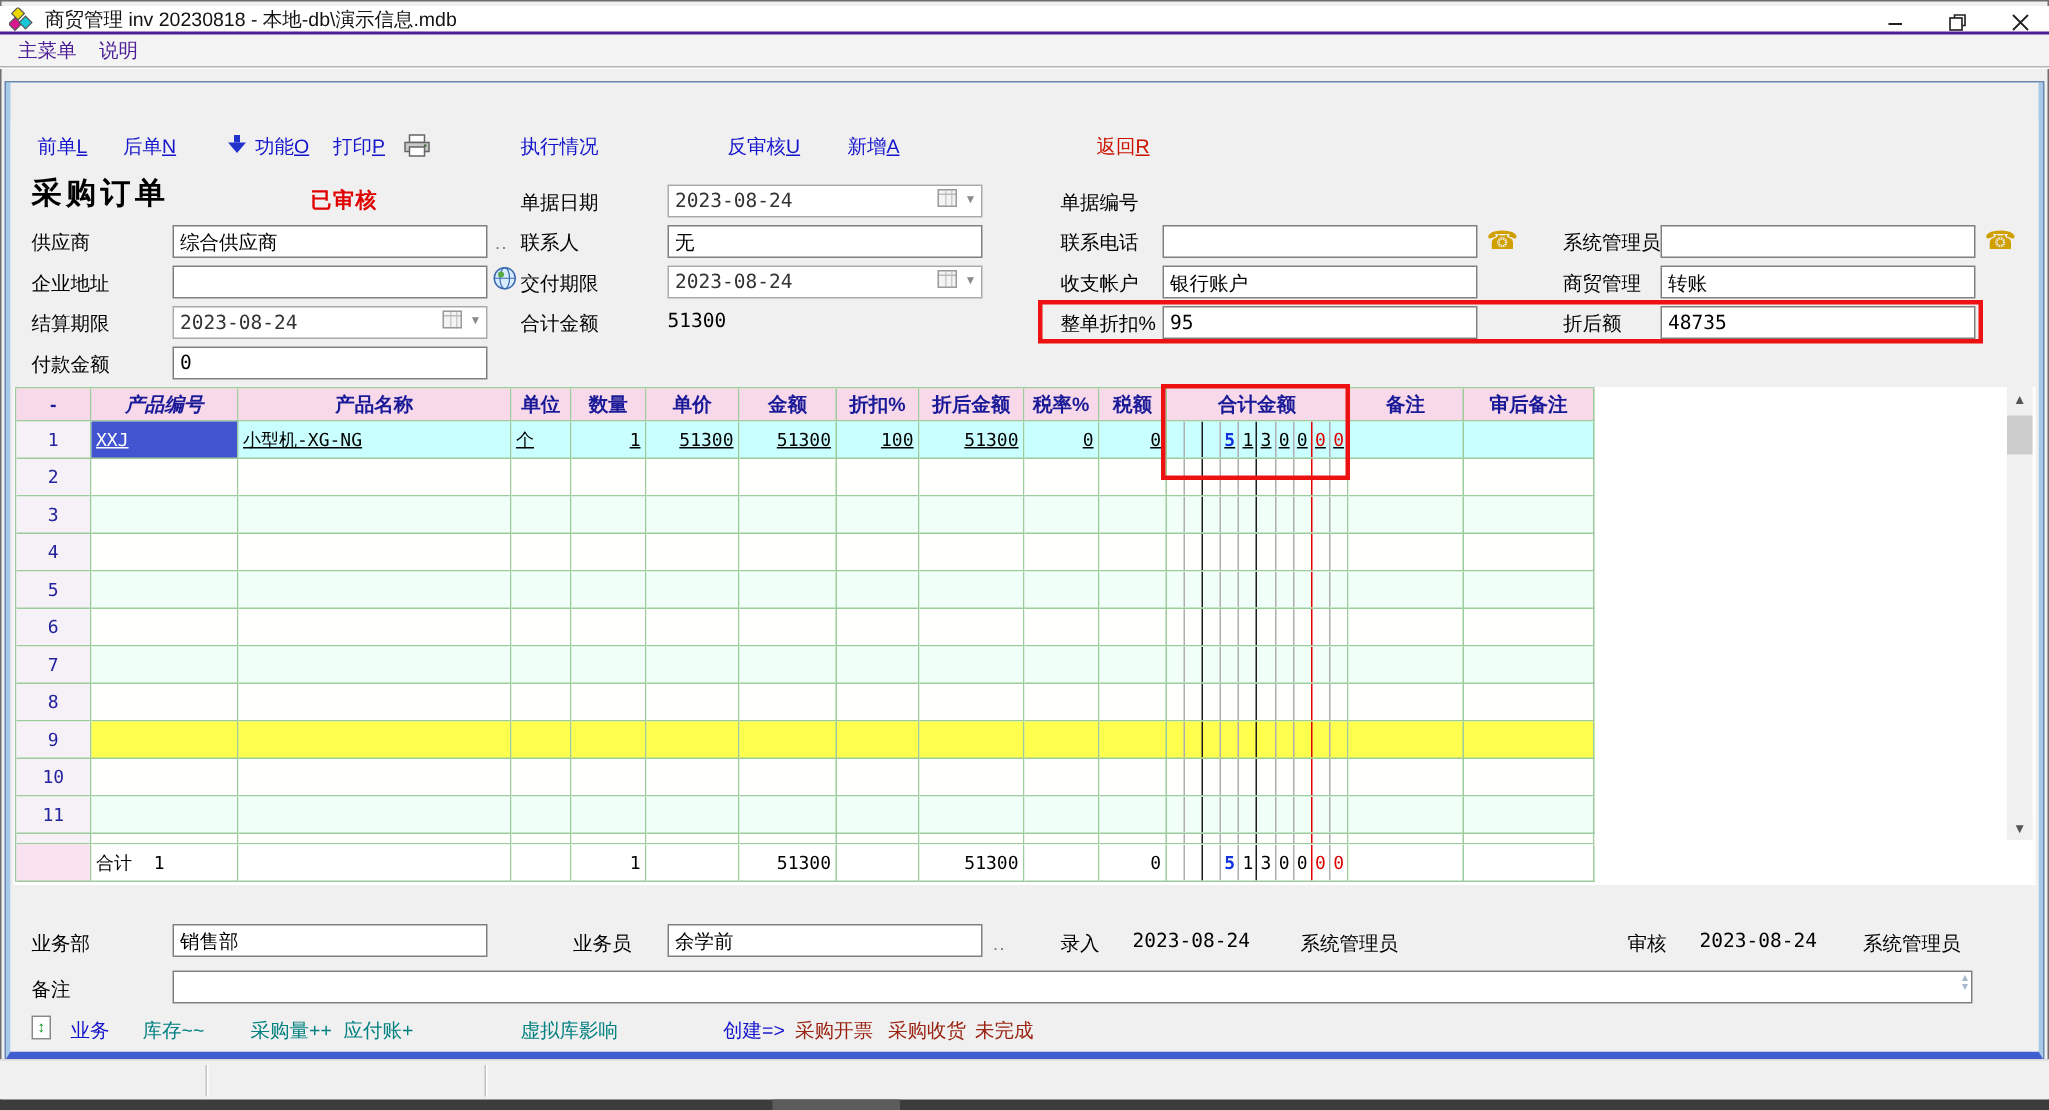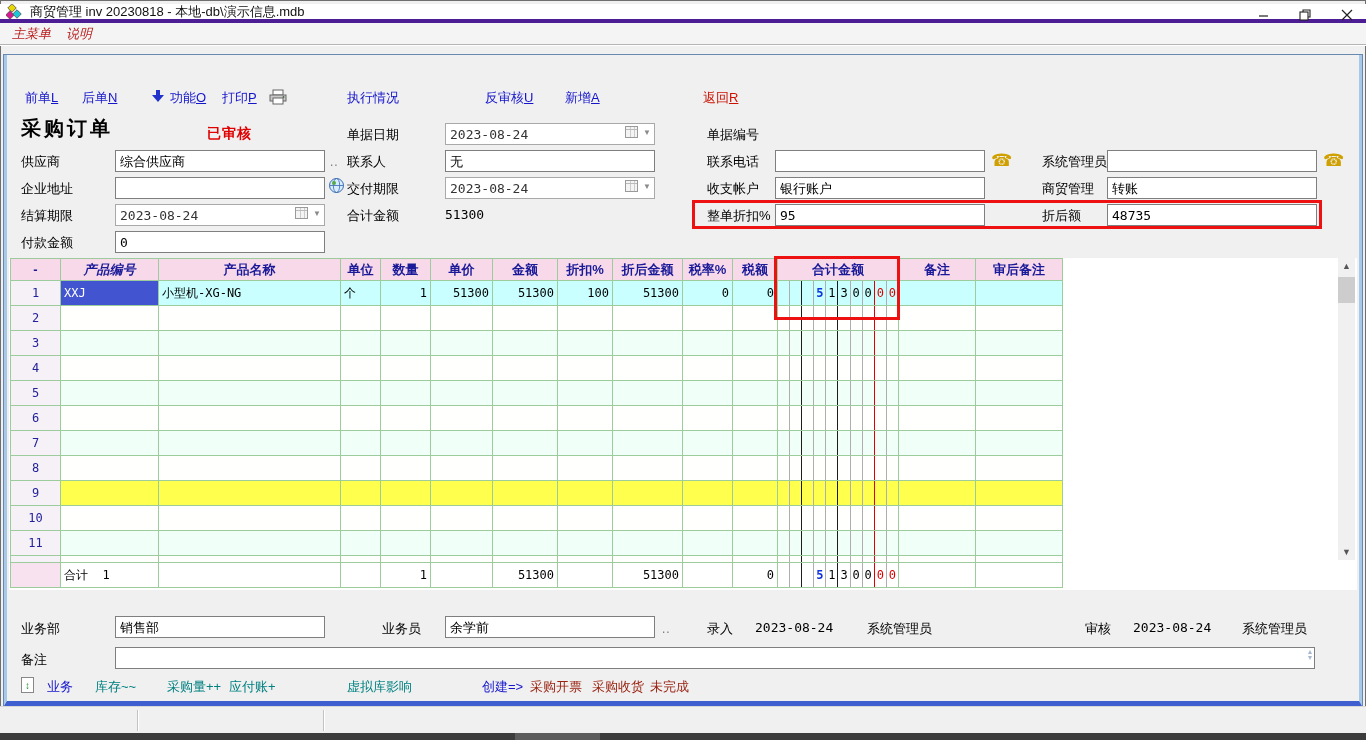--- a/index.html
+++ b/index.html
@@ -2,26 +2,26 @@
 <html><head>
 <meta charset="utf-8">
 <style>
   html,body{margin:0;padding:0;background:#888;}
   *{box-sizing:border-box;}
   .screen{position:relative;width:1366px;height:740px;background:#f0f0f0;overflow:hidden;
     font-family:"Liberation Sans","DejaVu Sans",sans-serif;outline:1px solid #6f6f6f;outline-offset:-1px;}
   .mono{font-family:"DejaVu Sans Mono","Liberation Mono",monospace;}
 
   
-  .titlebar{position:absolute;left:0;top:4px;width:100%;height:22px;background:#fff;border-bottom:7px solid #4c1d95;display:flex;align-items:center;}
+  .titlebar{position:absolute;left:0;top:4px;width:100%;height:22px;background:#fff;border-bottom:5px solid #4c1d95;display:flex;align-items:center;}
   .titlebar .ttext{font-size:13px;color:#111;margin-left:8px;white-space:pre;}
   .winbtn{position:absolute;top:0;width:34px;height:22px;display:flex;align-items:center;justify-content:center;color:#222;}
   .winbtn svg{display:block}
   .menubar{position:absolute;left:0;top:23px;width:100%;height:22px;background:#f4f4f4;border-bottom:1px solid #b5b5b5;box-shadow:0 1px 0 #fff;display:flex;align-items:center;}
-  .menuitem{font-size:13px;color:#b91c1c;margin-left:9px;padding:1px 3px;font-style:italic;}
+  .menuitem{font-size:13px;color:#4c1d95;margin-left:9px;padding:1px 3px;}
 
   
   .child{position:absolute;left:4px;top:55px;width:1358px;height:651px;background:#f0f0f0;
     border-left:3px solid #a6c9e8;border-right:3px solid #a6c9e8;border-bottom:5px solid #3f5ecf;outline:1px solid #6888b0;}
   .childtitle{position:absolute;left:0;top:0;right:0;height:26px;background:linear-gradient(#eaf3fd,#bcd4ee);border-bottom:1px solid #93b3d8;display:flex;align-items:center;}
   .childtitle .ctext{font-size:13px;color:#1a1a1a;margin-left:6px;}
   .mdibtn{width:30px;height:18px;border:1px solid #6d87aa;border-radius:3px;background:linear-gradient(#f6fbff,#bdd2ec);display:flex;align-items:center;justify-content:center;margin-left:5px;}
   .mdibtn.close{background:linear-gradient(#f09a8a,#cc4433);border-color:#993322;}
   .mdi-min-glyph{width:12px;height:5px;background:#e8eef6;border:1px solid #8899aa;border-radius:2px;}
   .mdi-rst-glyph{width:10px;height:9px;border:1px solid #445577;background:#e8eef6;position:relative;}
@@ -61,21 +61,21 @@
   .trow{display:flex;height:25px;}
   .trow.hd{height:22px;}
   .trow.sp{height:7px;overflow:hidden;}
   .tcell{border-right:1px solid var(--grid);border-bottom:1px solid var(--grid);display:flex;align-items:center;padding:0 3px;overflow:hidden;
     font-size:12px;color:#000;white-space:pre;}
   .tcell.num{font-family:"DejaVu Sans Mono","Liberation Mono",monospace;}
   .tcell.r{justify-content:flex-end;}
   .tcell.c{justify-content:center;padding:0;}
   .thead{background:#f8d9e9;color:#1a1a99;font-weight:bold;font-size:13px;justify-content:center;}
   .tnum{background:#f6f1f6;color:#22229c;justify-content:center;font-size:12px;}
-  .bg-current .tcell:not(.tnum){background:#c9ffff;}
+  .bg-current .tcell:not(.tnum){background:#c9ffff;text-decoration:underline;}
   .bg-yellow .tcell:not(.tnum){background:#ffff4d;}
   .bg-pale .tcell:not(.tnum){background:#f0fff8;}
   .bg-plain .tcell:not(.tnum){background:#fffffe;}
   .bg-total .tcell:not(.tnum){background:#ffffff;}
   .bg-total .tnum{background:#f8e2ef;}
   .tcell.sel{background:#4254cf !important;color:#fff;}
   .dgrid{display:flex;width:100%;height:100%;}
   .dg{flex:1;display:flex;align-items:center;justify-content:center;font-family:"DejaVu Sans Mono","Liberation Mono",monospace;font-size:12px;}
   .dg.b{border-left:1px solid #aeaeae;}
   .dg.bb{border-left:1px solid #1c1c1c;}
@@ -156,21 +156,21 @@
       <span class="tbitem" style="left:215px"><span>打印</span><span class="u">P</span></span>
       <svg style="position:absolute;left:262px;top:8px" width="18" height="16" viewBox="0 0 18 16">
         <rect x="4" y="1" width="10" height="5" fill="#fff" stroke="#666"></rect>
         <rect x="1" y="6" width="16" height="6" fill="#c9c9c9" stroke="#666"></rect>
         <rect x="4" y="9" width="10" height="6" fill="#fff" stroke="#666"></rect>
         <circle cx="14.5" cy="8" r="0.9" fill="#446644"></circle>
       </svg>
       <span class="tbitem" style="left:340px"><span>执行情况</span></span>
       <span class="tbitem" style="left:478px"><span>反审核</span><span class="u">U</span></span>
       <span class="tbitem" style="left:558px"><span>新增</span><span class="u">A</span></span>
-      <span class="tbitem red" style="left:696px"><span>返回</span><span class="u">R</span></span>
+      <span class="tbitem red" style="left:724px"><span>返回</span><span class="u">R</span></span>
 
       <div class="doctitle">采购订单</div>
       <div class="status-red">已审核</div>
 
       <span class="lbl" style="left:340px;top:45px">单据日期</span>
       <div class="fld mono datefld" style="left:438px;top:42px;width:210px">2023-08-24</div>
       <span class="calicon" style="left:618px;top:45px"></span>
       <span class="ddarrow" style="left:636px;top:47px">▼</span>
 
       <span class="lbl" style="left:700px;top:45px">单据编号</span>

